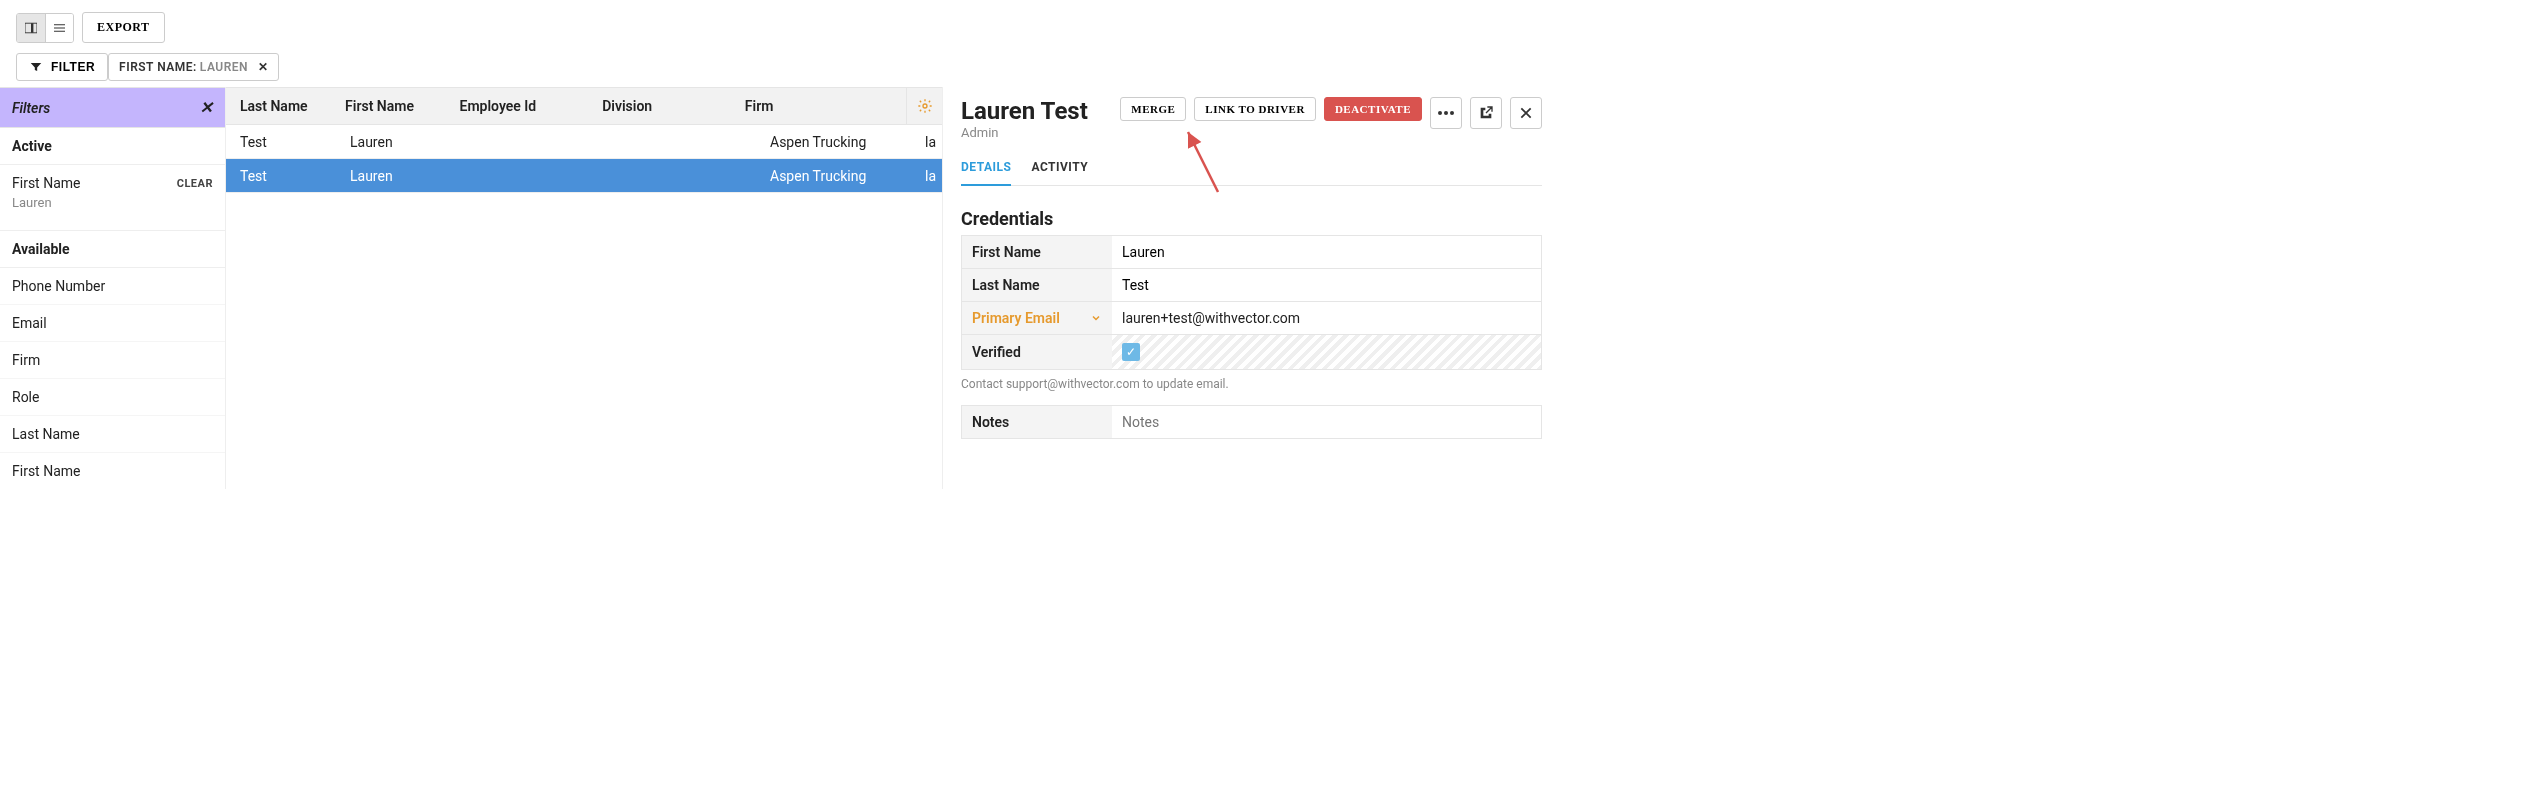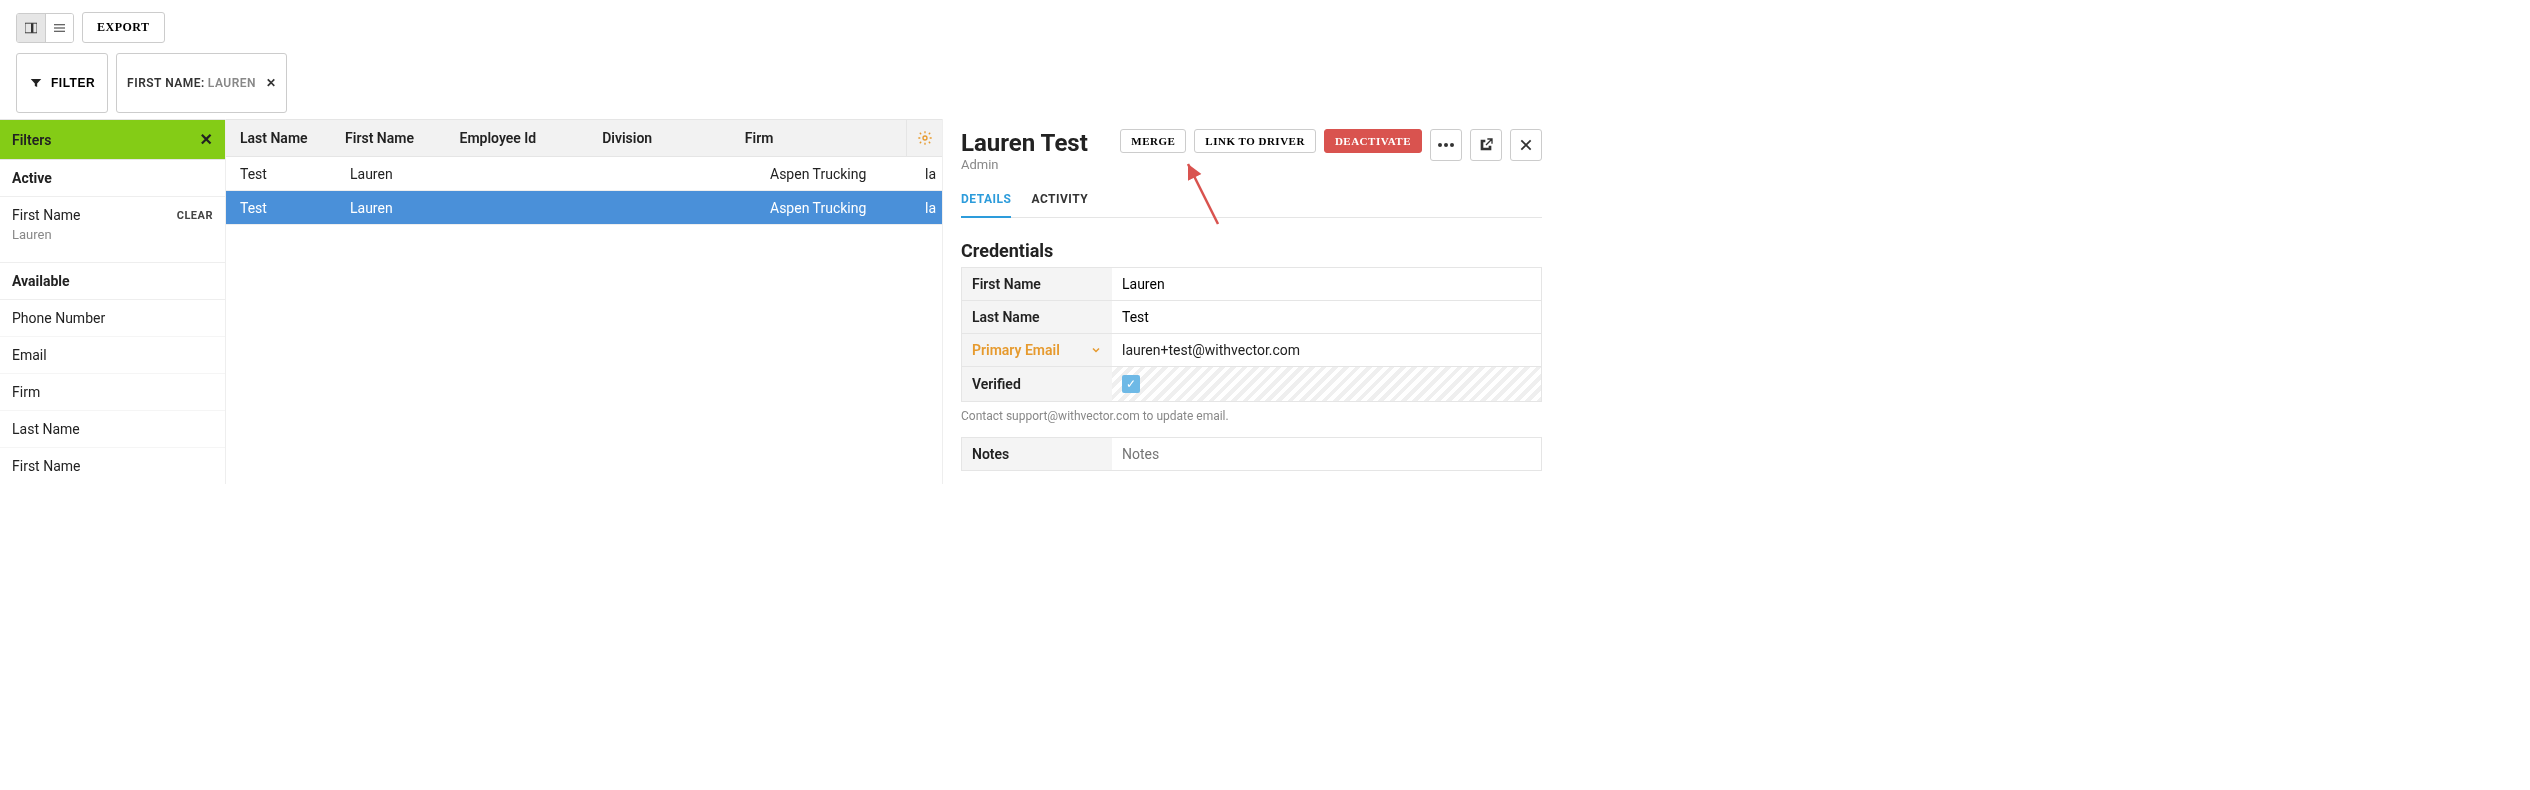--- a/index.html
+++ b/index.html
@@ -11,29 +11,29 @@
   .page-subtitle { color: #777; font-size: 13px; margin-top: 2px; }
   .header-right { display: flex; align-items: center; gap: 8px; margin-top: 4px; }
   .btn-group { display: inline-flex; border: 1px solid #ccc; border-radius: 3px; overflow: hidden; }
   .btn-group button { border: none; background: #fff; padding: 6px 8px; cursor: pointer; display:flex; align-items:center; justify-content:center; width:28px; height:28px; }
   .btn-group button.active { background: #e6e6e6; }
   .btn-group button + button { border-left: 1px solid #ccc; }
   .btn { border: 1px solid #ccc; background: #fff; padding: 7px 14px; border-radius: 3px; font-size: 12px; font-weight: 600; letter-spacing: .5px; cursor: pointer; font-family: Liberation Serif, serif; }
   .btn-small { padding: 5px 10px; font-size:11px; }
   .btn-danger { background: #d9534f; color: #fff; border-color: #d9534f; }
   .btn-icon { width: 32px; height:32px; padding:0; display:flex; align-items:center; justify-content:center; }
-  .toolbar { padding: 10px 16px 6px 16px; display: flex; gap: 8px; }
+  .toolbar { padding: 10px 16px 6px 16px; display: flex; gap: 0; }
   .filter-btn { border: 1px solid #ccc; background: #fff; border-radius: 3px; padding: 6px 12px; display:flex; align-items:center; gap:8px; font-weight:600; font-size:12px; letter-spacing:.5px; }
-  .chip { border: 1px solid #ccc; background: #fff; border-radius: 3px; padding: 22px 10px; display:flex; align-items:center; gap:10px; font-size:12px; color:#555; }
+  .chip { border: 1px solid #ccc; background: #fff; border-radius: 3px; padding: 6px 10px; display:flex; align-items:center; gap:10px; font-size:12px; color:#555; }
   .chip .chip-label { font-weight:600; letter-spacing:.5px; color:#333; }
   .chip .chip-val { color:#888; font-weight:600; letter-spacing:.5px;}
   .chip .chip-close { color:#333; font-weight:700; cursor:pointer; }
   .main { display: flex; border-top: none; }
   .sidebar { width: 226px; border-right: 1px solid #eee; }
-  .sidebar-head { display:flex; justify-content:space-between; align-items:center; padding:10px 12px; background:#84cc16; border-top:1px solid #e5e5e5; border-bottom:1px solid #e5e5e5; font-weight:600; }
+  .sidebar-head { display:flex; justify-content:space-between; align-items:center; padding:10px 12px; background:#c4b5fd; border-top:1px solid #e5e5e5; border-bottom:1px solid #e5e5e5; font-weight:600;font-style:italic; }
   .sidebar-head .close { cursor:pointer; font-size:16px; }
   .filter-active-head { padding:10px 12px; font-weight:700; border-bottom:1px solid #eee; }
   .filter-item { padding:10px 12px; }
   .filter-item-head { display:flex; justify-content:space-between; align-items:center; }
   .filter-item-head .clear { font-size:11px; font-weight:700; letter-spacing:.5px; color:#444; cursor:pointer; }
   .filter-item-val { color:#888; margin-top:4px; font-size:13px; }
   .sidebar-sep { height:10px; }
   .avail-head { padding:10px 12px; font-weight:700; border-top:1px solid #eee; border-bottom:1px solid #eee;}
   .avail-item { padding:10px 12px; border-bottom:1px solid #f5f5f5; cursor:pointer; }
   .table-area { flex:1; min-width:0; }
@@ -120,20 +120,21 @@
         <span>First Name</span>
         <span class="clear">CLEAR</span>
       </div>
       <div class="filter-item-val">Lauren</div>
     </div>
     <div class="sidebar-sep"></div>
     <div class="avail-head">Available</div>
     <div class="avail-item">Phone Number</div>
     <div class="avail-item">Email</div>
     <div class="avail-item">Firm</div>
+    <div class="avail-item">Role</div>
     <div class="avail-item">Last Name</div>
     <div class="avail-item" style="border-bottom:none">First Name</div>
   </div>
 
   <div class="table-area">
     <div class="thead">
       <div class="th col-last">Last Name</div>
       <div class="th col-first">First Name</div>
       <div class="th col-emp">Employee Id</div>
       <div class="th col-div">Division</div>

